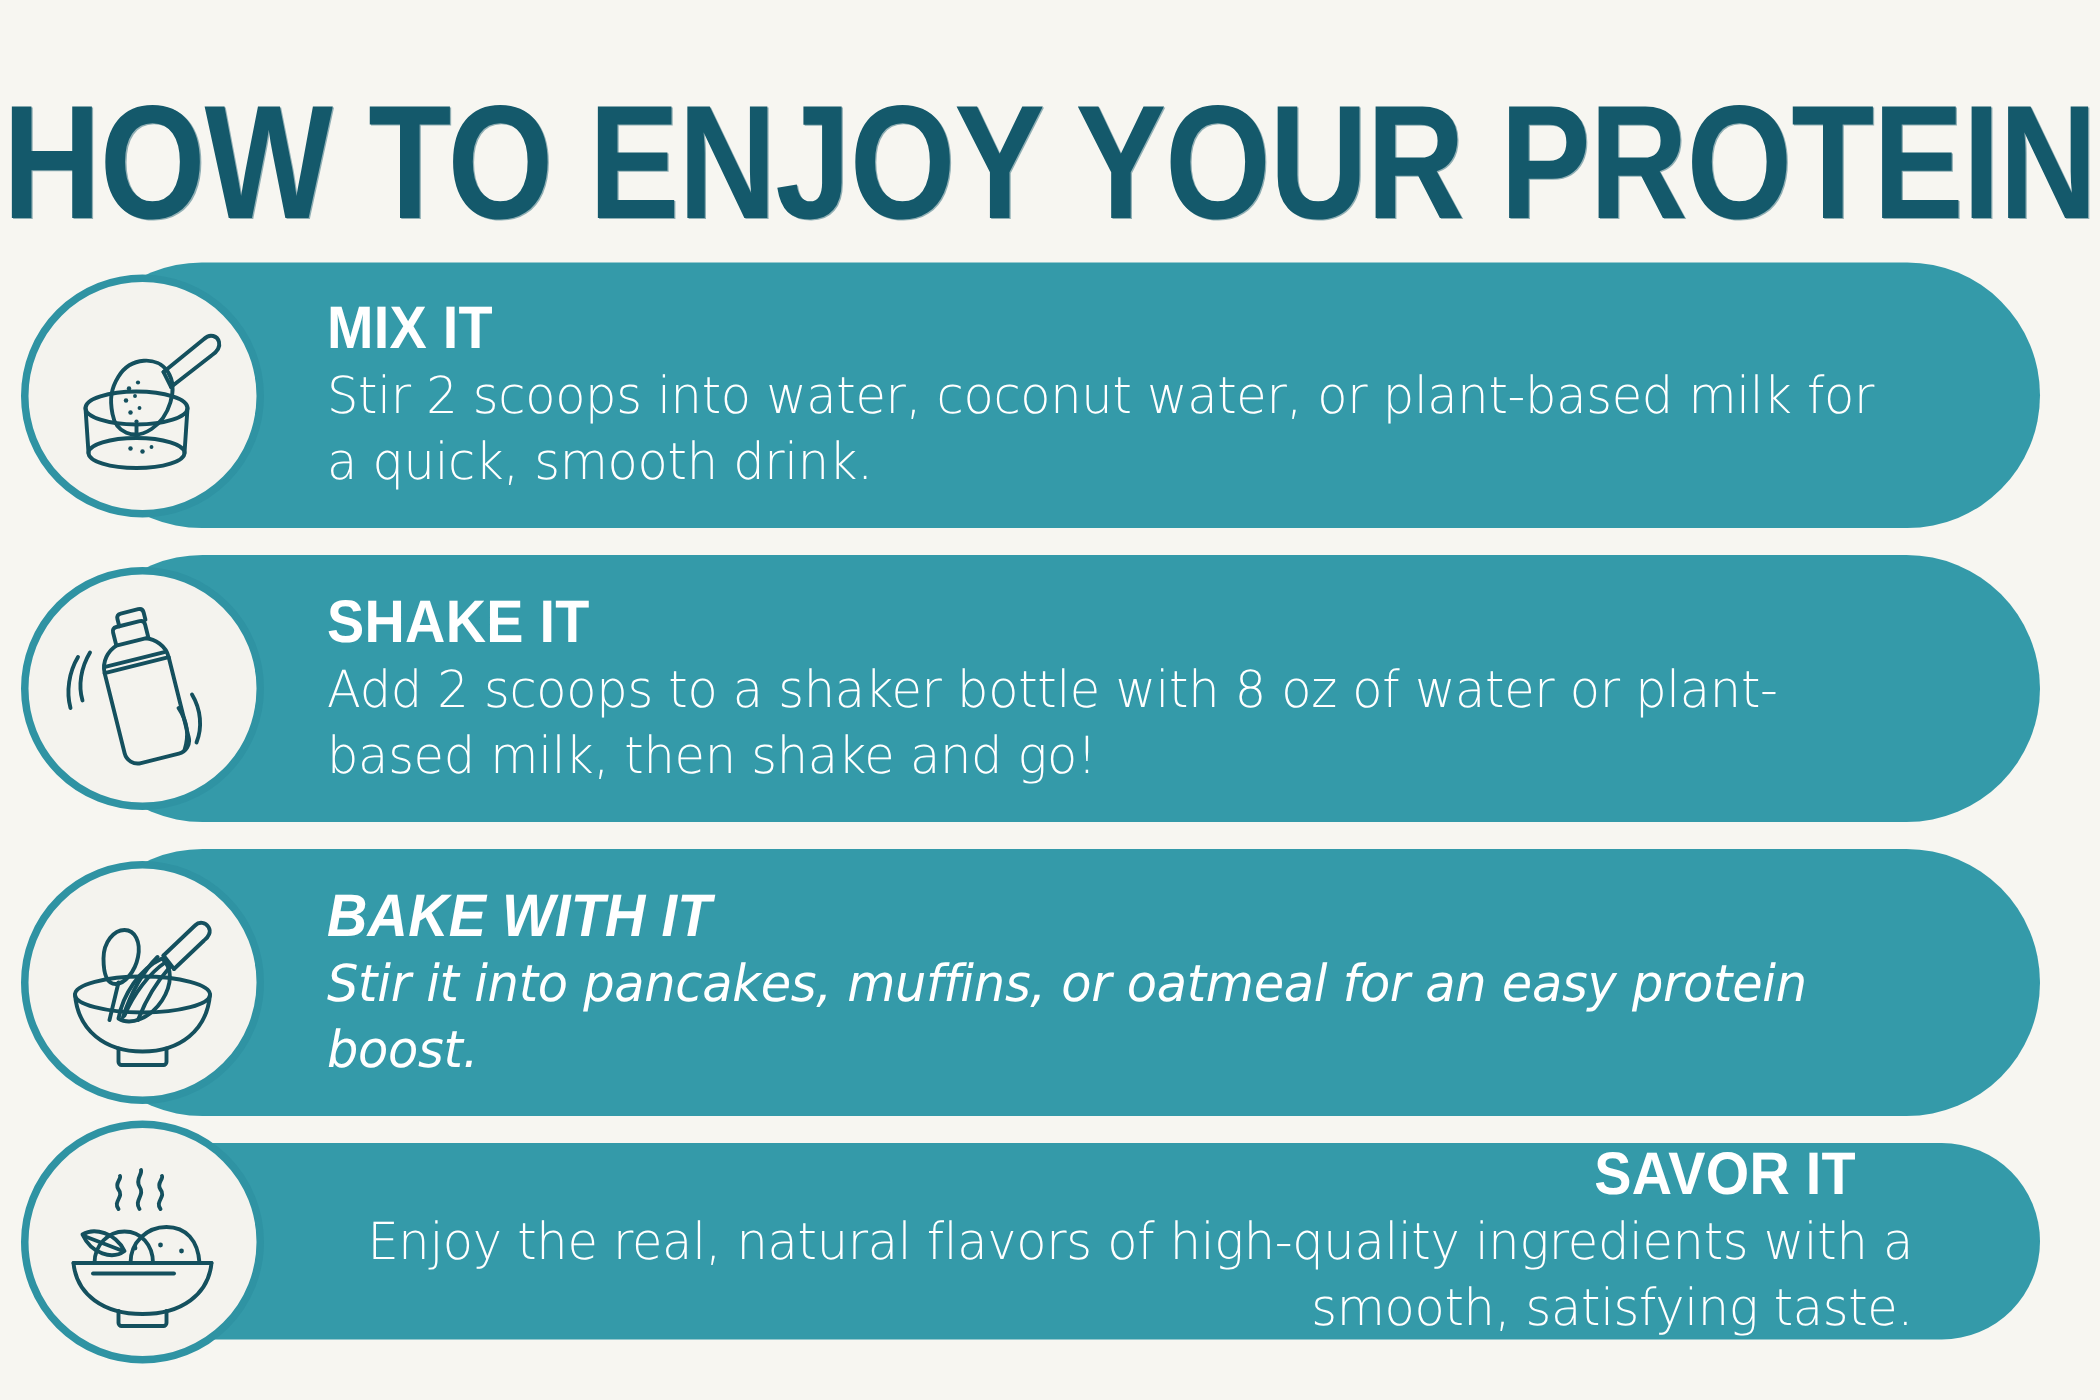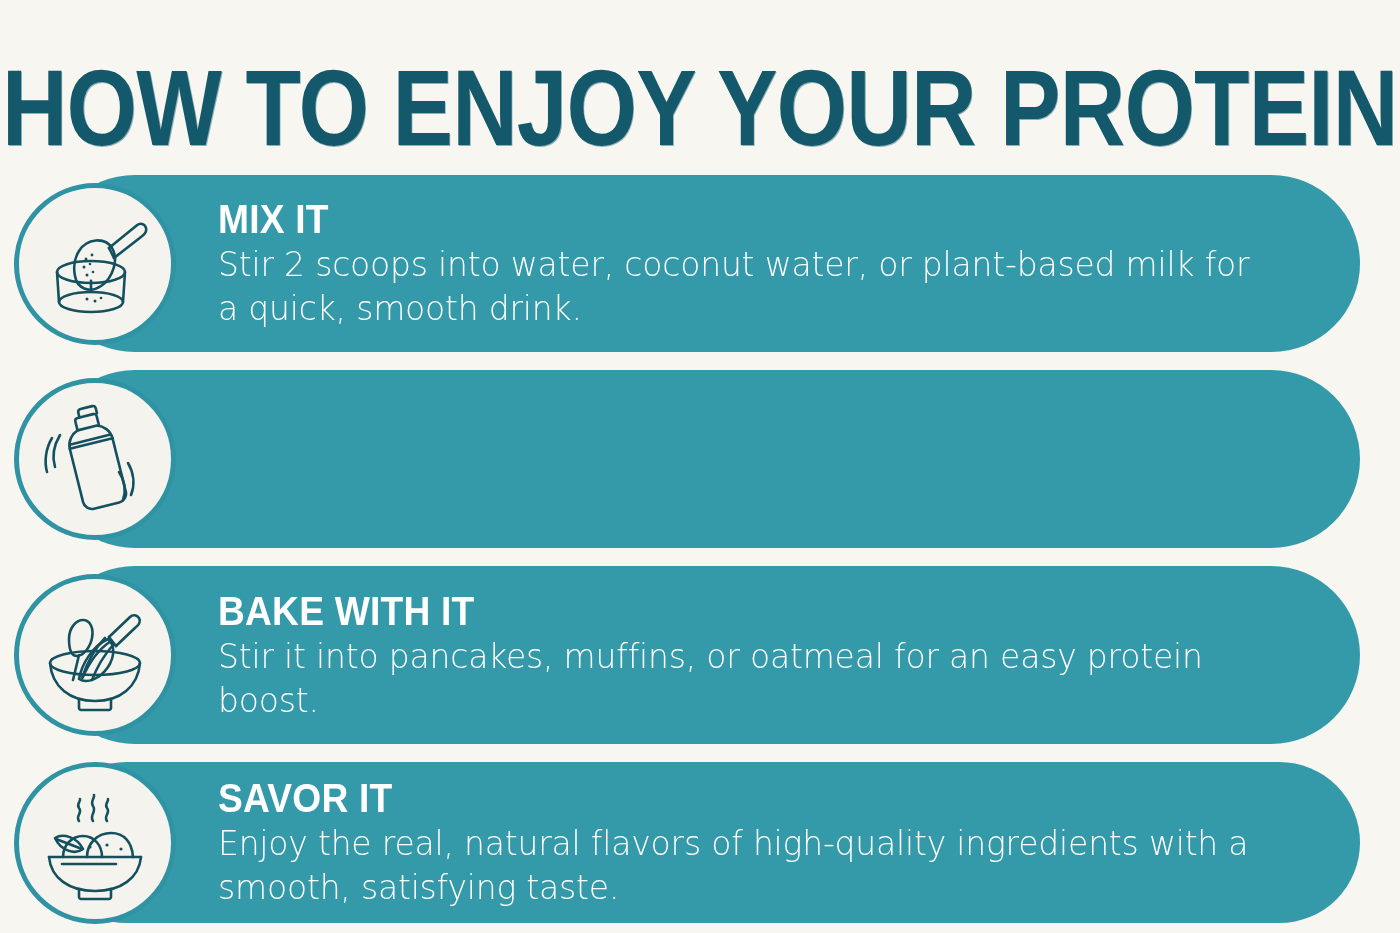--- a/index.html
+++ b/index.html
@@ -52,22 +52,22 @@
     position:absolute;
     left:46px;
     width:1314px;
     background:#349aa9;
     border-radius:90px;
     display:flex;
     align-items:center;
   }
   .card-0 { top:13px;  height:177px; }
   .card-1 { top:208px; height:178px; }
-  .card-2 { top:404px; height:178px; }
-  .card-3 { top:600px; height:161px; }
+  .card-2 { top:404px; height:178px;font-style:italic; }
+  .card-3 { top:600px; height:131px;text-align:right; }
 
   
   .icon-badge {
     position:absolute;
     left:-32px;
     top:50%;
     transform:translateY(-50%);
     width:162px;
     height:162px;
     border-radius:50%;
@@ -191,20 +191,24 @@
           <path d="M25 36 C19 46 17 58 20 68"></path>
           <path d="M17 39 C11 49 9 62 12 73"></path>
         </g>
 
         <g class="ico">
           <path d="M93 64 C99 74 100 86 96 96"></path>
           <path d="M84 73 C90 82 91 92 88 101"></path>
         </g>
       </svg>
     </div>
+    <div class="card-body">
+      <div class="card-heading">SHAKE IT</div>
+      <div class="card-text">Add 2 scoops to a shaker bottle with 8 oz of water or plant-based milk, then shake and go!</div>
+    </div>
   </div>
 
   <div class="card card-2">
     <div class="icon-badge">
       <svg width="120" height="120" viewBox="0 0 120 120" aria-hidden="true">
         <g class="ico">
 
           <ellipse cx="60" cy="68" rx="45" ry="12"></ellipse>
 
           <path d="M15 68 C17 92 35 106 60 106 C85 106 103 92 105 68"></path>

